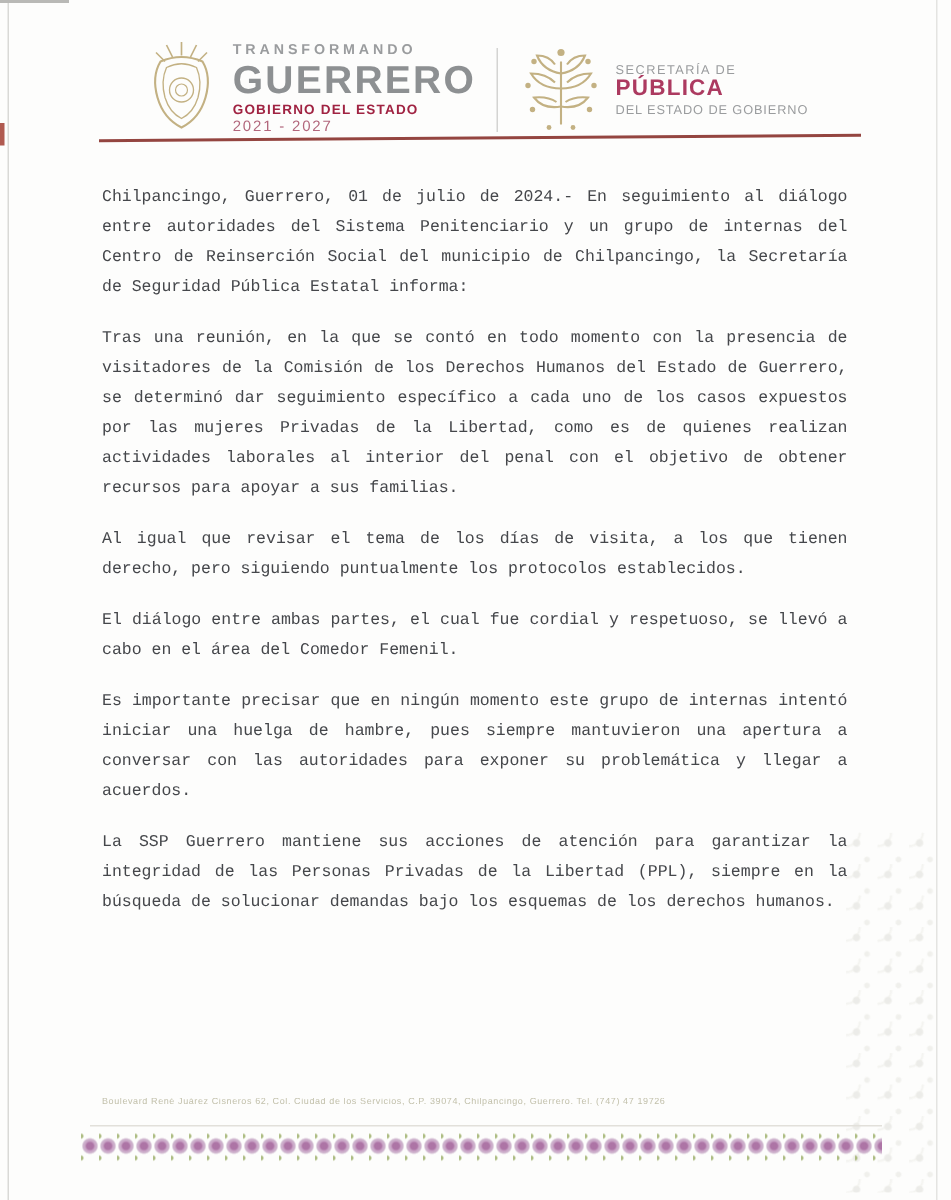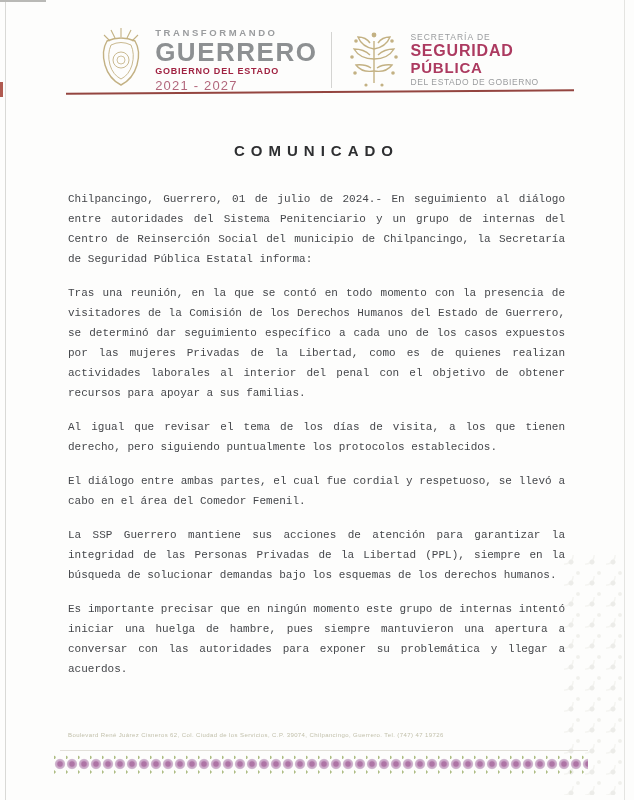--- a/index.html
+++ b/index.html
@@ -21,21 +21,21 @@
   
   .header{
     position:absolute;left:0;top:12px;width:634px;height:72px;
     display:flex;align-items:center;justify-content:center;gap:14px;margin-top:12px;
   }
   .logo-block{display:flex;align-items:center;gap:8px;}
   .logo-text{display:flex;flex-direction:column;line-height:1.05;}
   .t-transformando{font-size:9.5px;letter-spacing:2.6px;color:#9a9c9e;font-weight:bold;}
   .t-guerrero{font-size:26px;letter-spacing:1.5px;color:#8d9092;font-weight:bold;margin:1px 0;}
   .t-gobierno{font-size:9px;letter-spacing:.8px;color:#a02342;font-weight:bold;}
-  .t-years{font-size:13px;letter-spacing:1.2px;color:#b2677c;margin-top:2px;}
+  .t-years{font-size:10px;letter-spacing:1.2px;color:#b2677c;margin-top:2px;}
   .divider{width:1px;height:56px;background:#d4d4d2;}
   .t-secretaria{font-size:8.5px;letter-spacing:1px;color:#9a9c9e;}
   .t-seguridad{font-size:16px;letter-spacing:.8px;color:#ac3a60;font-weight:bold;margin-top:1px;}
   .t-publica{font-size:15px;letter-spacing:.8px;color:#ac3a60;font-weight:bold;}
   .t-estado{font-size:8.5px;letter-spacing:.6px;color:#9a9c9e;margin-top:2px;}
 
   .red-rule{
     position:absolute;left:66px;top:91px;width:508px;height:2px;
     background:#944540;transform:rotate(-0.4deg);
   }
@@ -136,37 +136,35 @@
             <circle cx="50" cy="30" r="1.8"></circle>
             <circle cx="9" cy="46" r="1.8"></circle>
             <circle cx="47" cy="46" r="1.8"></circle>
             <circle cx="20" cy="58" r="1.6"></circle>
             <circle cx="36" cy="58" r="1.6"></circle>
           </g>
         </svg>
       </span>
       <div class="logo-text">
         <span class="t-secretaria">SECRETARÍA DE</span>
-        <span class="t-seguridad">SEGURIDAD</span>
         <span class="t-publica">PÚBLICA</span>
         <span class="t-estado">DEL ESTADO DE GOBIERNO</span>
       </div>
     </div>
   </div>
 
   <div class="red-rule"></div>
 
   <div class="content">
-    <div class="doc-title">COMUNICADO</div>
     <p class="para">Chilpancingo, Guerrero, 01 de julio de 2024.- En seguimiento al diálogo entre autoridades del Sistema Penitenciario y un grupo de internas del Centro de Reinserción Social del municipio de Chilpancingo, la Secretaría de Seguridad Pública Estatal informa:</p>
     <p class="para">Tras una reunión, en la que se contó en todo momento con la presencia de visitadores de la Comisión de los Derechos Humanos del Estado de Guerrero, se determinó dar seguimiento específico a cada uno de los casos expuestos por las mujeres Privadas de la Libertad, como es de quienes realizan actividades laborales al interior del penal con el objetivo de obtener recursos para apoyar a sus familias.</p>
     <p class="para">Al igual que revisar el tema de los días de visita, a los que tienen derecho, pero siguiendo puntualmente los protocolos establecidos.</p>
     <p class="para">El diálogo entre ambas partes, el cual fue cordial y respetuoso, se llevó a cabo en el área del Comedor Femenil.</p>
+    <p class="para">Es importante precisar que en ningún momento este grupo de internas intentó iniciar una huelga de hambre, pues siempre mantuvieron una apertura a conversar con las autoridades para exponer su problemática y llegar a acuerdos.</p>
     <p class="para">La SSP Guerrero mantiene sus acciones de atención para garantizar la integridad de las Personas Privadas de la Libertad (PPL), siempre en la búsqueda de solucionar demandas bajo los esquemas de los derechos humanos.</p>
-    <p class="para">Es importante precisar que en ningún momento este grupo de internas intentó iniciar una huelga de hambre, pues siempre mantuvieron una apertura a conversar con las autoridades para exponer su problemática y llegar a acuerdos.</p>
   </div>
 
   <div class="watermark"></div>
   <div class="footer-address">Boulevard René Juárez Cisneros 62, Col. Ciudad de los Servicios, C.P. 39074, Chilpancingo, Guerrero.   Tel. (747) 47 19726</div>
   <div class="footer-rule"></div>
   <div class="deco-band"></div>
 
 </div>
 
 </body></html>

